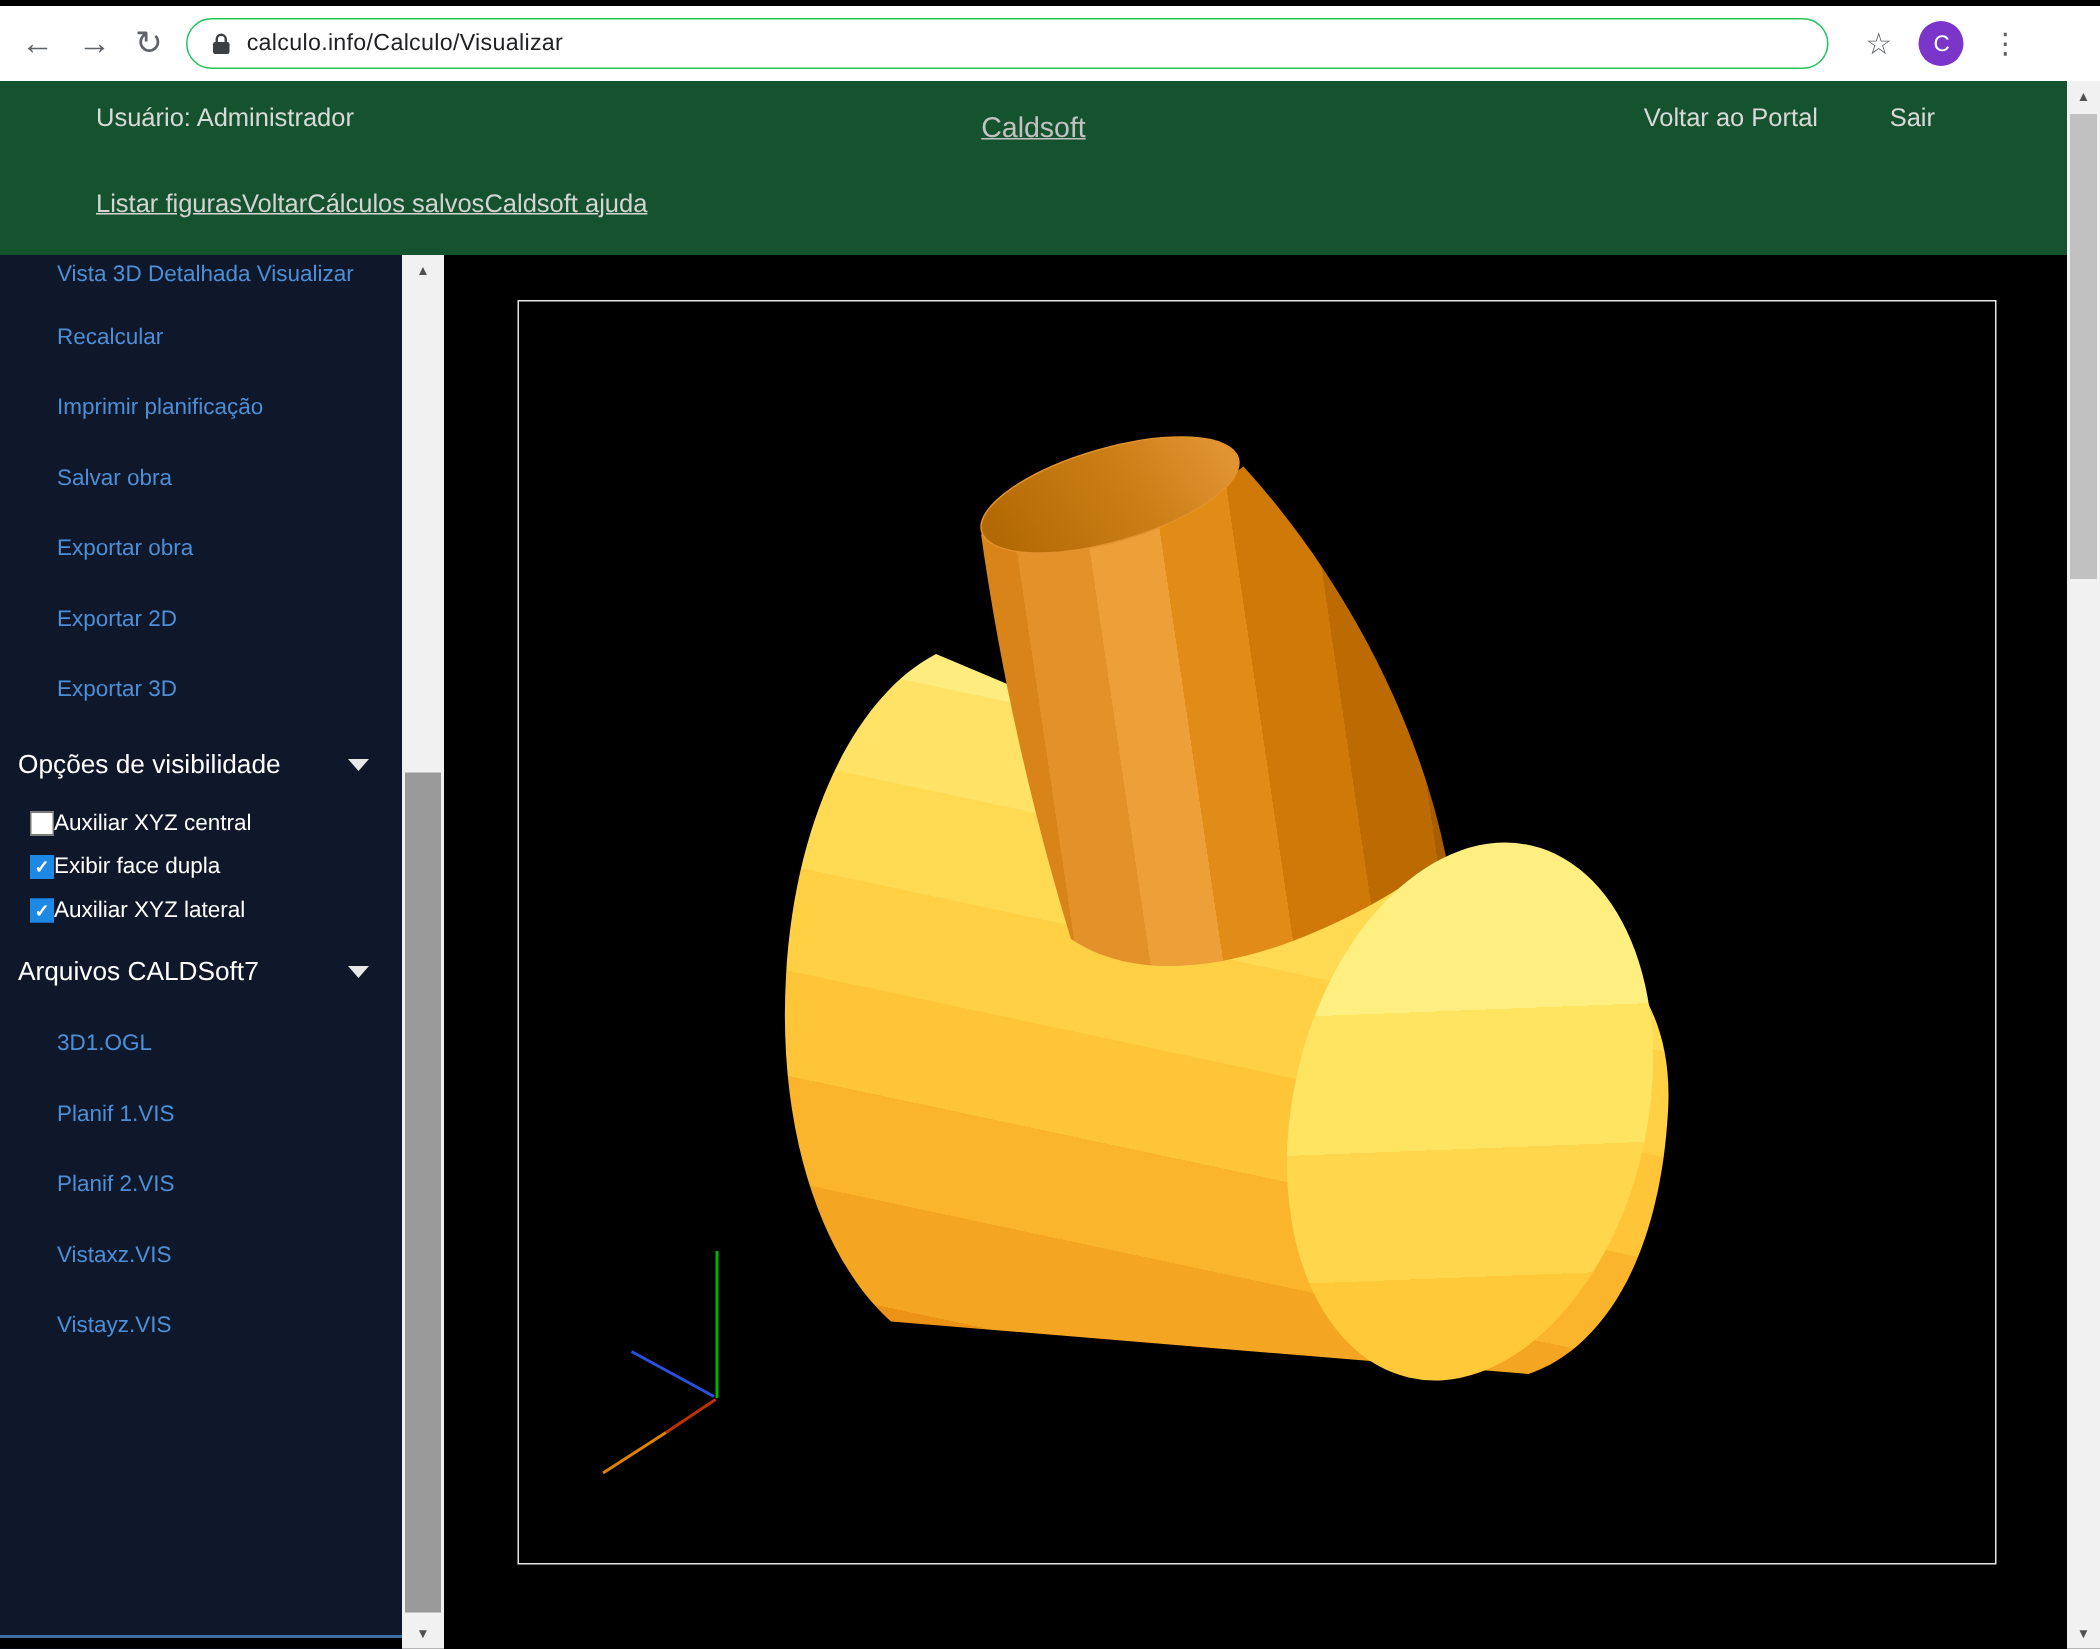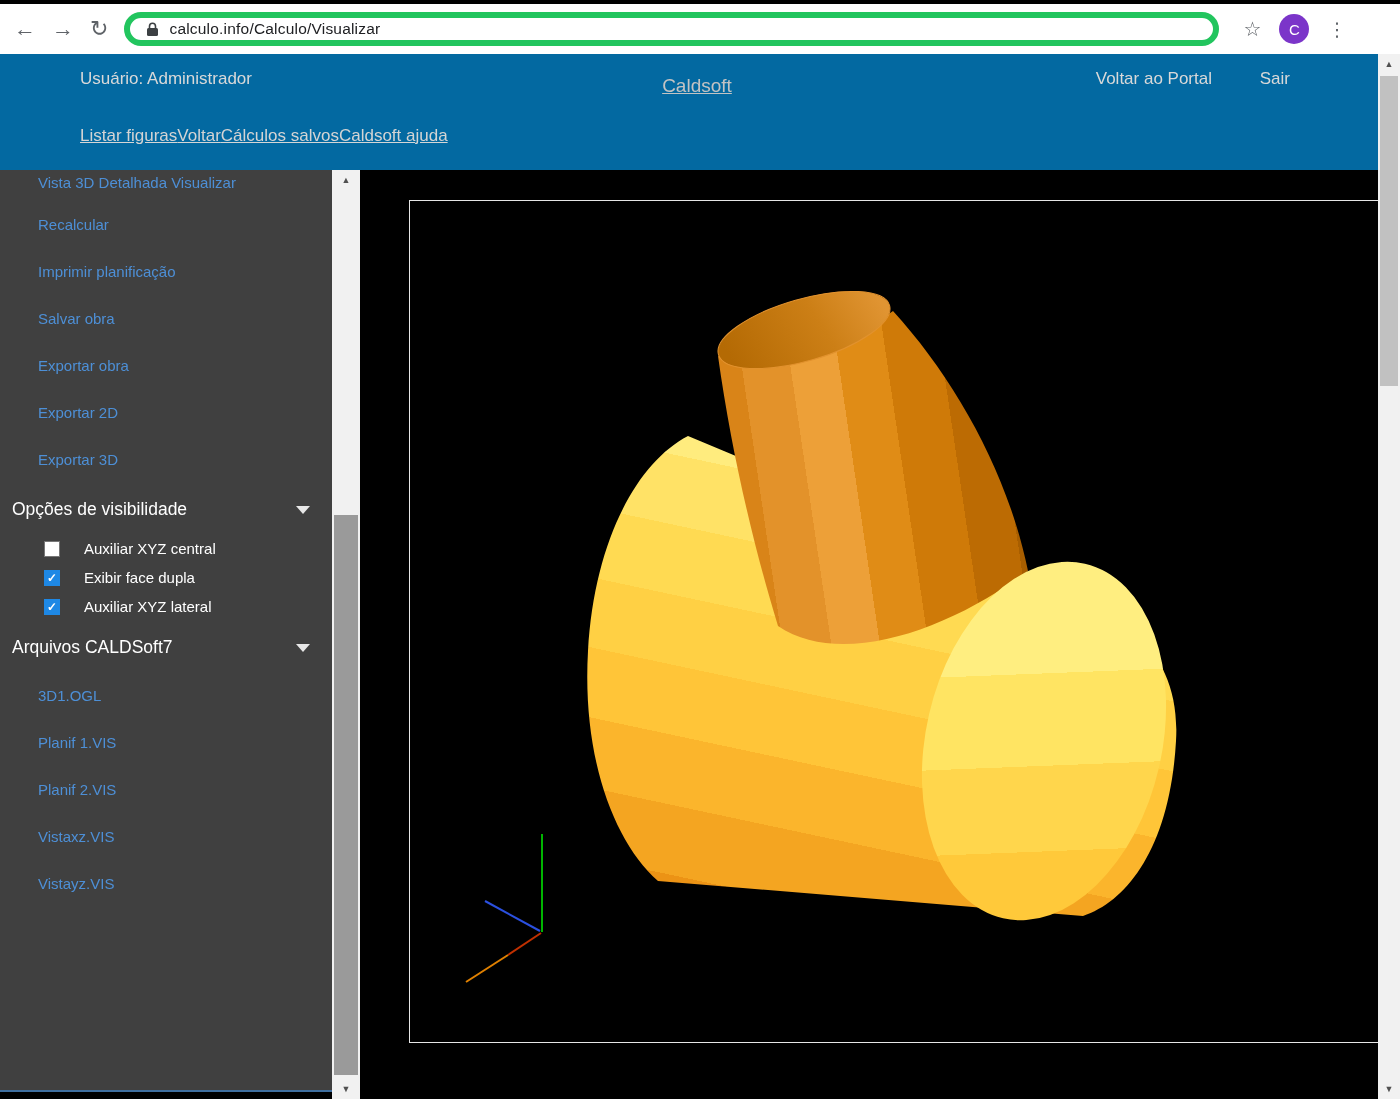--- a/index.html
+++ b/index.html
@@ -3,57 +3,57 @@
 <meta charset="utf-8">
 <style>
   * { margin:0; padding:0; box-sizing:border-box; }
   html,body { width:1400px; height:1099px; background:#000; overflow:hidden;
               font-family:"Liberation Sans", sans-serif; }
 
   
   .browser-bar { height:54px; background:#fff; border-top:4px solid #000;
                  display:flex; align-items:center; padding:0 14px; gap:16px; }
   .nav-glyph { font-size:22px; color:#5f6368; cursor:pointer; line-height:1; }
-  .omnibox { flex:1; max-width:1095px; height:34px; border:6px solid #22c55e;
+  .omnibox { flex:1; max-width:1095px; height:34px; border:1px solid #22c55e;
              border-radius:17px; display:flex; align-items:center; gap:10px;
              padding:0 16px; background:#fff; }
   .omnibox .url { font-size:15.5px; color:#202124; letter-spacing:.2px; }
   .lock-icon svg { display:block; }
   .chrome-right { display:flex; align-items:center; gap:18px; margin-left:8px; }
   .star { font-size:20px; color:#5f6368; }
   .avatar { width:30px; height:30px; border-radius:50%; background:#7b35c9;
             color:#fff; display:flex; align-items:center; justify-content:center;
             font-size:15px; }
   .kebab { font-size:19px; color:#5f6368; letter-spacing:0; }
 
   
   .app-header { position:absolute; left:0; top:54px; width:1378px; height:116px;
-                background:#0369a1; color:#d6d6d6;padding-left:16px; }
+                background:#14532d; color:#d6d6d6; }
   .hdr-row1 { position:relative; height:58px; }
   .user-label { position:absolute; left:64px; top:15px; font-size:17px; color:#d9d9d9; }
   .app-title { position:absolute; left:0; right:0; top:21px; text-align:center;
                font-size:19px; color:#c3c3c3;text-decoration:underline; }
   .portal-link { position:absolute; right:166px; top:15px; font-size:17px; color:#d9d9d9; cursor:pointer; }
   .logout-link { position:absolute; right:88px; top:15px; font-size:17px; color:#d9d9d9; cursor:pointer; }
   .hdr-nav { display:flex; padding-left:64px; padding-top:14px;text-decoration:underline; }
   .hdr-nav .nav-item { font-size:17px; color:#d4d4d4; cursor:pointer; }
 
   
   .content { position:absolute; left:0; top:170px; width:1378px; height:929px; display:flex; }
 
   
-  .sidebar { width:332px; background:#404040; position:relative; overflow:hidden; }
+  .sidebar { width:268px; background:#0f172a; position:relative; overflow:hidden; }
   .side-top-link { padding:4px 0 10px 38px; font-size:15px; color:#4d8fd6; cursor:pointer; }
   .side-header { display:flex; align-items:center; justify-content:space-between;
                  padding:16px 22px 14px 12px; cursor:pointer; }
   .side-header .hlabel { font-size:17.5px; color:#fff; }
   .caret { width:0; height:0; border-left:7px solid transparent; border-right:7px solid transparent;
            border-top:8px solid #e8e8e8; }
   .side-link { padding:15px 0 15px 38px; font-size:15px; color:#4d8fd6; cursor:pointer; }
-  .check-row { display:flex; align-items:center; gap:24px; padding:6px 0 6px 44px; }
+  .check-row { display:flex; align-items:center; gap:0; padding:6px 0 6px 20px; }
   .cbox { width:16px; height:16px; background:#fff; border:1px solid #777;
           display:inline-flex; align-items:center; justify-content:center; cursor:pointer; }
   .cbox.checked { background:#1e88e5; border-color:#1e88e5; }
   .cbox.checked::after { content:"✓"; color:#fff; font-size:12px; font-weight:bold; line-height:1; }
   .check-label { font-size:15px; color:#fff; }
   .sidebar-footer { position:absolute; left:0; right:0; bottom:0; height:9px;
                     border-top:2px solid #3f6f9f; background:#000; }
 
   
   .side-scroll { width:28px; background:#f1f1f1; position:relative; }

